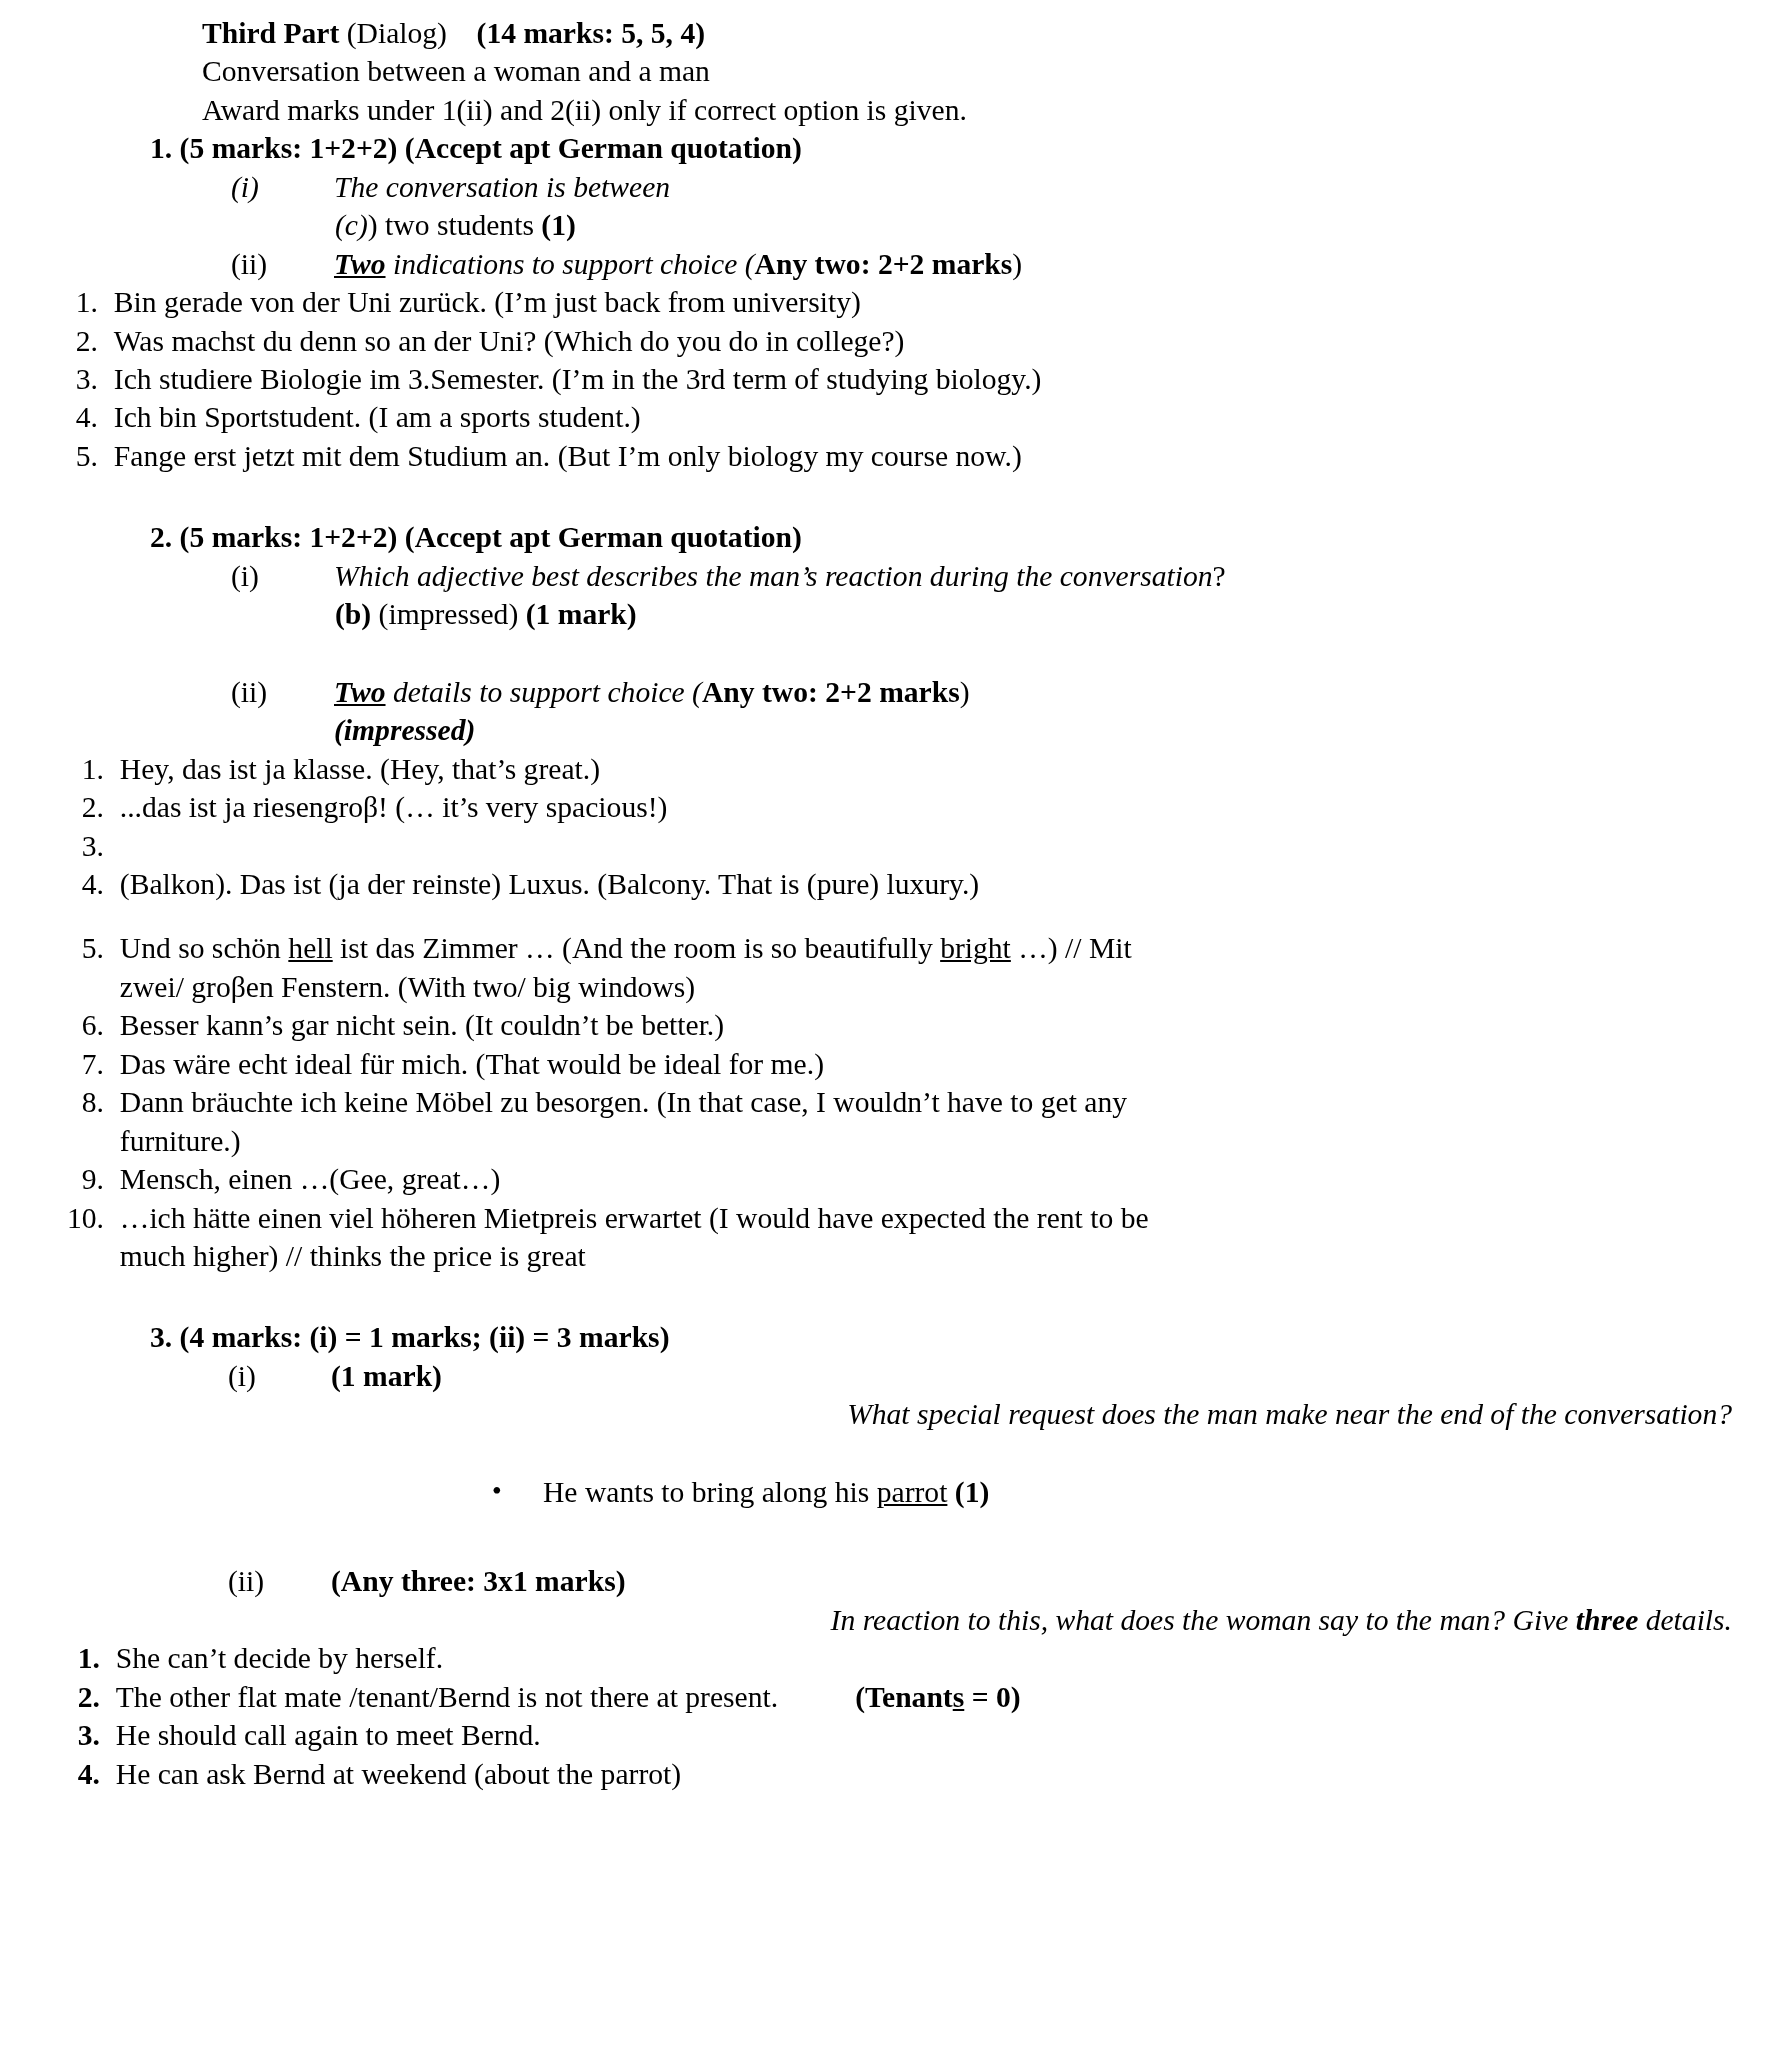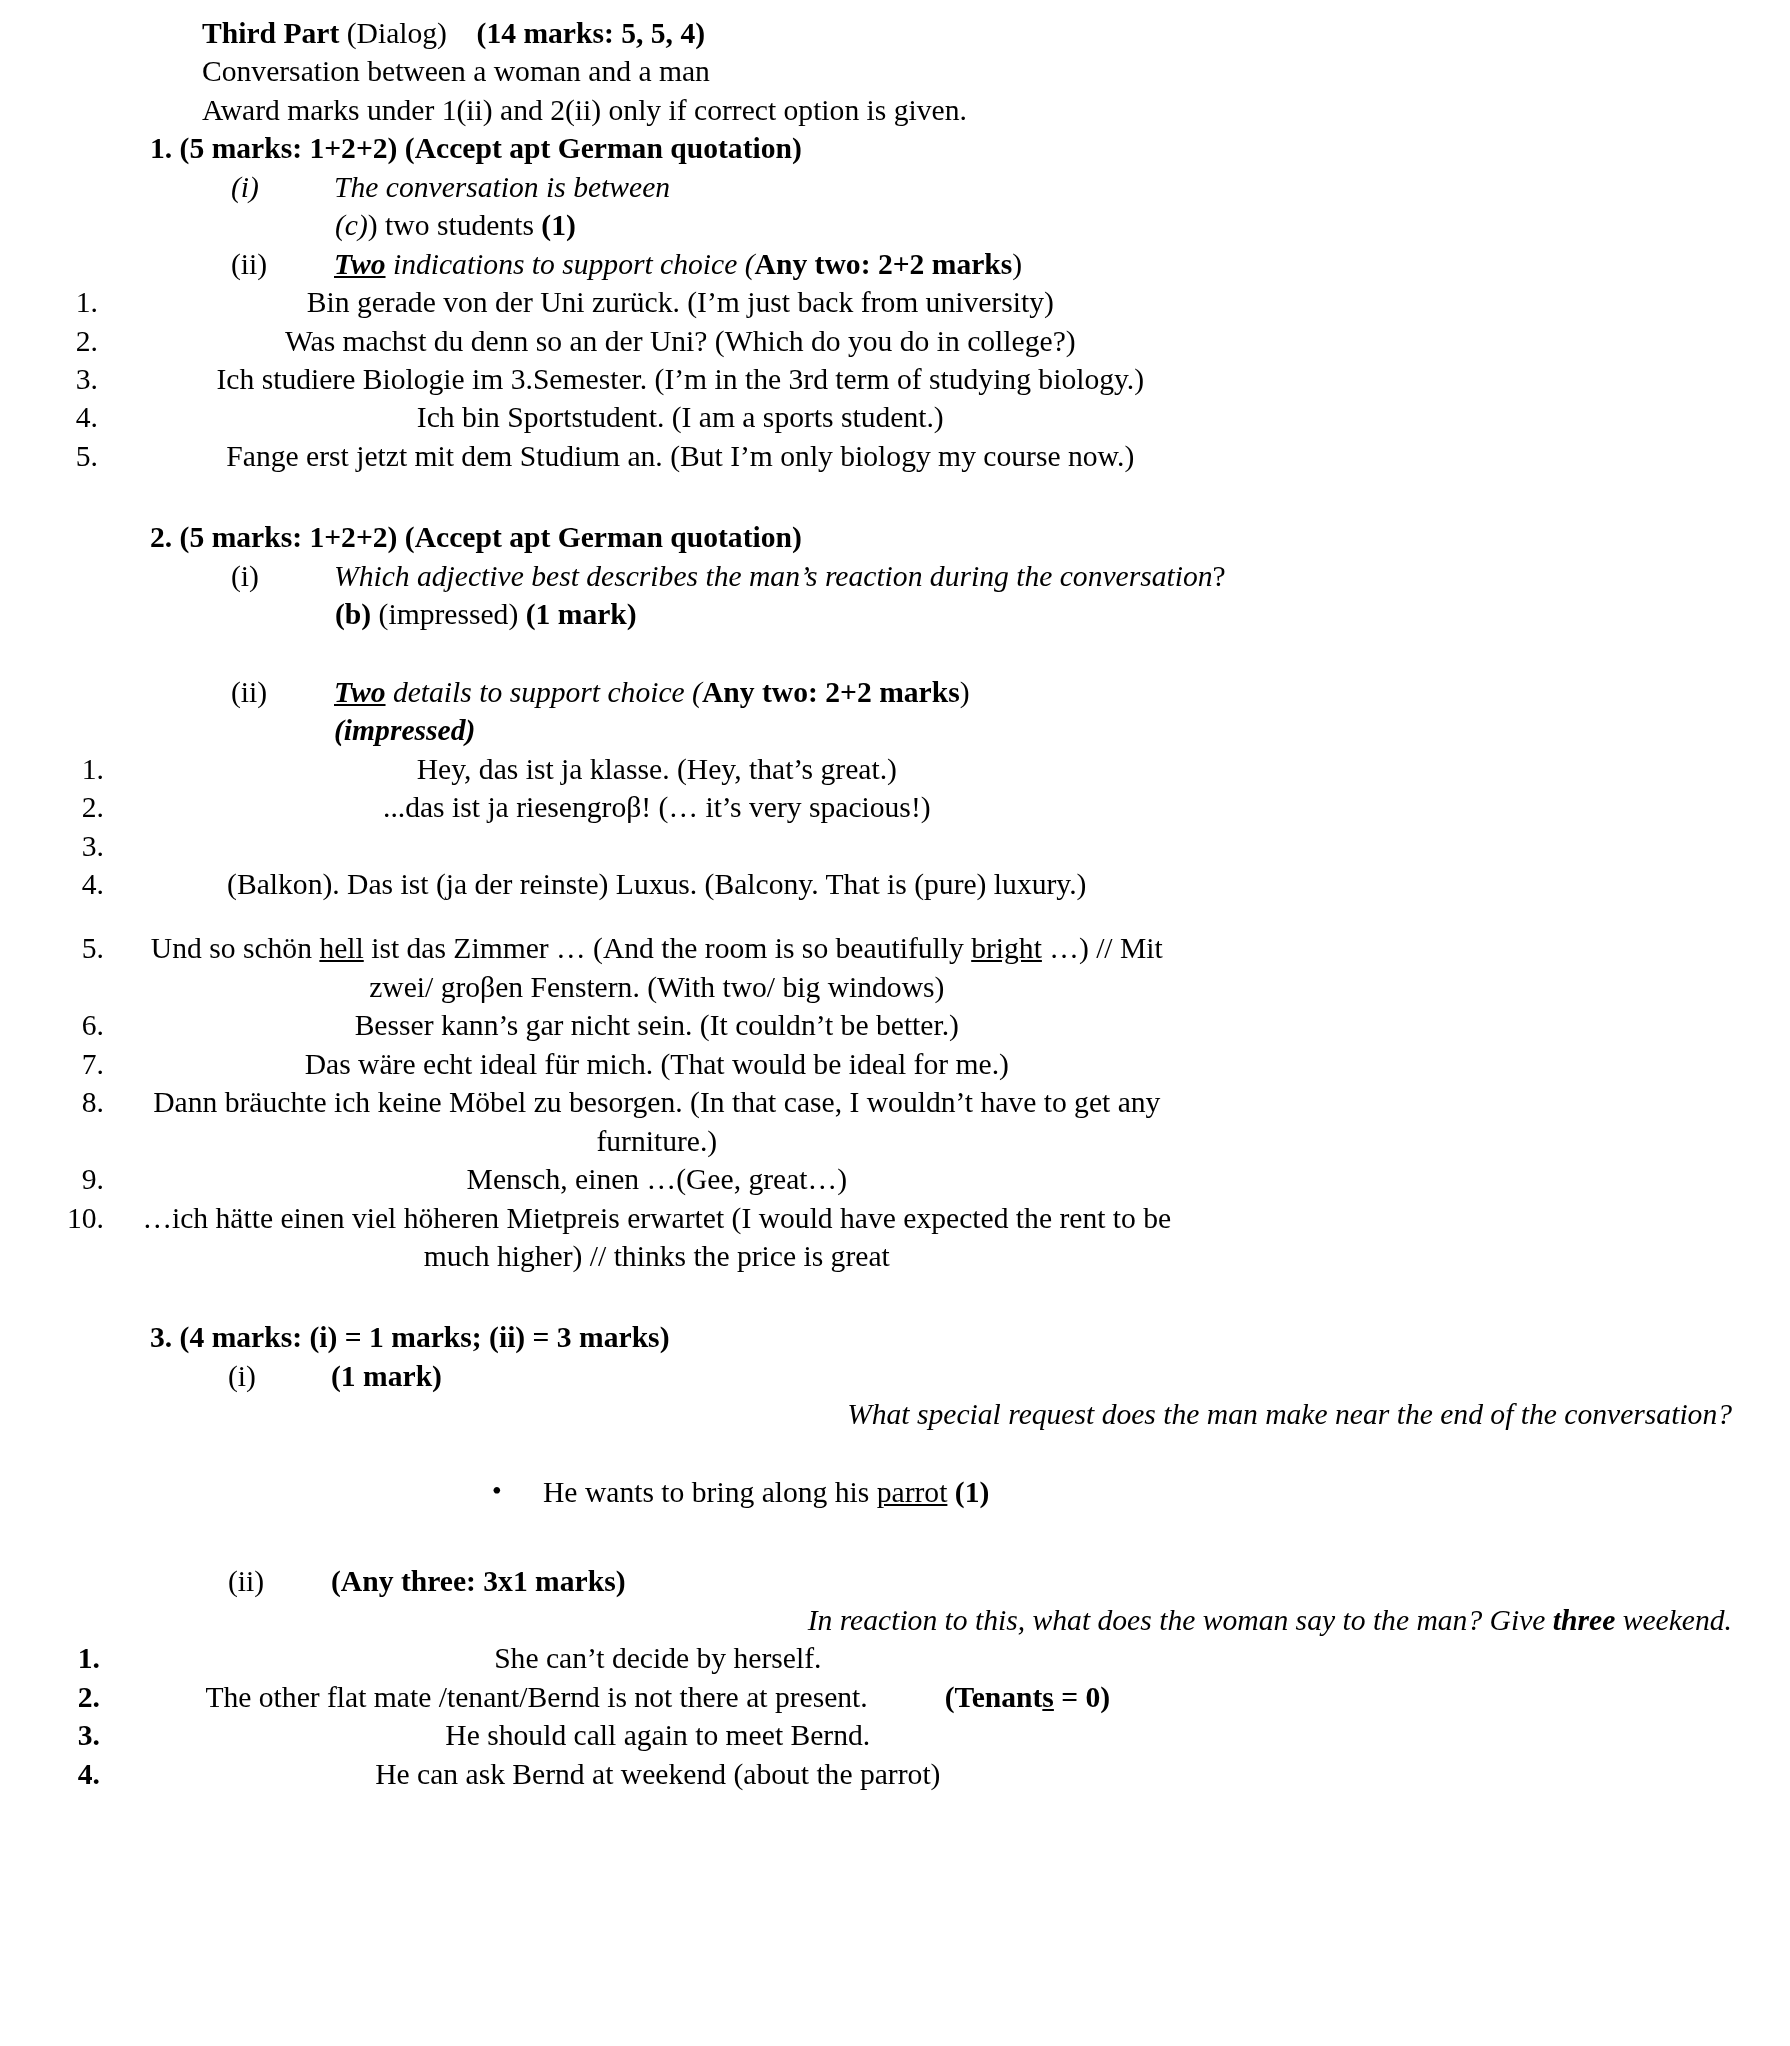--- a/index.html
+++ b/index.html
@@ -58,21 +58,21 @@
   }
   ol.numlist > li {
     display: flex;
     align-items: flex-start;
   }
   ol.numlist > li .num {
     flex: 0 0 auto;
     text-align: right;
     padding-right: 15.8px;
   }
-  ol.numlist > li .txt { flex: 1 1 auto; text-align: center; }
+  ol.numlist > li .txt { flex: 1 1 auto; }
 
   .list-a { margin-left: 241px; margin-top: 0; }
   .list-a .num { width: 39px; }
   .list-a .txt { max-width: 1133px; }
 
   .list-b { margin-left: 215px; margin-top: 37px; }
   .list-b .num { width: 45px; }
   .list-b .txt { max-width: 1074px; }
 
   .list-c { margin-left: 286px; margin-top: 0; }
@@ -233,21 +233,21 @@
     <span><span>He wants to bring along his </span><span class="u">parrot</span><span class="b"> (1)</span></span>
   </div>
 
   <div class="gap-lg"></div>
 
   <div class="roman-row deep">
     <div class="roman-label">(ii)</div>
     <div class="roman-body b">(Any three: 3x1 marks)</div>
   </div>
   <div class="sub-indent2">
-    <span class="i">In reaction to this, what does the woman say to the man? Give </span><span class="bi">three</span><span class="i"> weekend.</span>
+    <span class="i">In reaction to this, what does the woman say to the man? Give </span><span class="bi">three</span><span class="i"> details.</span>
   </div>
 
   <ol class="numlist list-c">
     <li>
         <span class="num">1.</span>
         <span class="txt">She can’t decide by herself.</span>
       </li>
     <li>
       <span class="num">2.</span>
       <span class="txt"><span>The other flat mate /tenant/Bernd is not there at present.</span><span class="tenants"><span>(Tenant</span><span class="u">s</span><span> = 0)</span></span></span>

